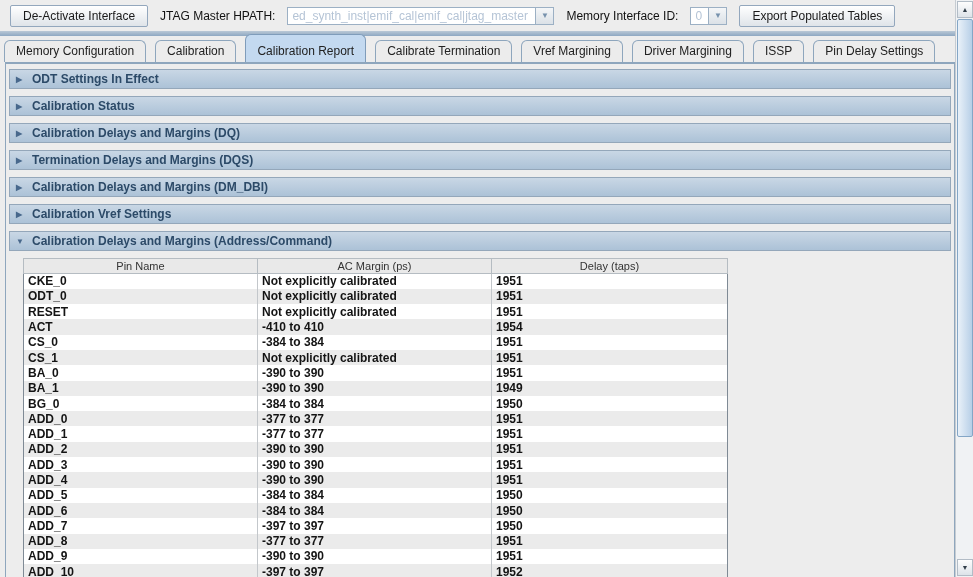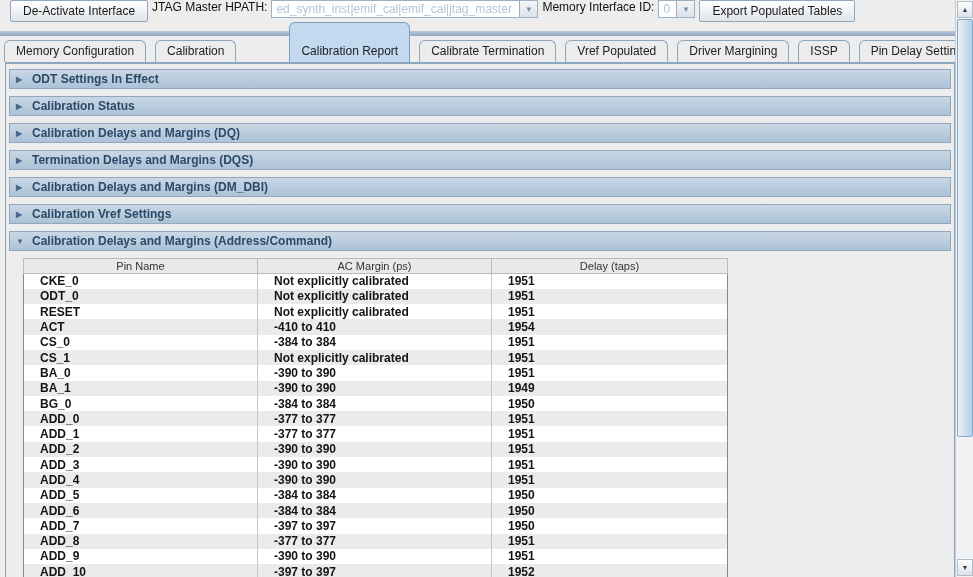--- a/index.html
+++ b/index.html
@@ -5,21 +5,21 @@
   * { box-sizing: border-box; }
   html,body { margin:0; padding:0; }
   body {
     width:973px; height:577px; position:relative; overflow:hidden;
     background:#ededed; font-family:"Liberation Sans", sans-serif; font-size:12px;
   }
 
   
   .toolbar {
     position:absolute; top:0; left:0; width:955px; height:31px;
-    display:flex; align-items:flex-start; gap:4px; padding-left:10px;
+    display:flex; align-items:center; gap:12px; padding-left:10px;
   }
   .btn {
     background:linear-gradient(#ffffff,#dfe4e9);
     border:1px solid #93a7bd; border-radius:2px;
     padding:3px 12px; font-size:12px; color:#1a1a1a; cursor:default;
     font-family:"Liberation Sans", sans-serif;
   }
   .tb-label { font-weight:normal; color:#111; white-space:nowrap; }
   .combo { display:flex; align-items:stretch; height:18px; }
   .combo-text {
@@ -46,21 +46,21 @@
   .tabs {
     position:absolute; top:40px; left:4px; height:22px;
     display:flex; align-items:flex-end; gap:9px;
   }
   .tab {
     background:#ececec; border:1px solid #8ea6bd; border-bottom:none;
     border-radius:6px 6px 0 0; padding:3px 11px 4px; color:#222;
     white-space:nowrap; cursor:default;
   }
   .tab.active {
-    background:#c3d9f0; border-color:#7f9cba; padding-top:21px; position:relative; z-index:2;margin-left:44px;
+    background:#c3d9f0; border-color:#7f9cba; padding-top:9px; position:relative; z-index:2;
   }
 
   
   .panel {
     position:absolute; top:62px; left:5px; width:950px; height:515px;
     background:#ededed;
     border-top:2px solid #8ea6bd; border-left:1px solid #8ea6bd; border-right:1px solid #8ea6bd;
     padding:5px 3px 0 3px; overflow:hidden;
   }
   .section-bar {
@@ -79,21 +79,21 @@
     border:1px solid #7f8a95; background:#fff;
   }
   table.ac col.c1 { width:234px; }
   table.ac col.c2 { width:234px; }
   table.ac col.c3 { width:236px; }
   table.ac th {
     height:15px; background:#e9e9e9; border:1px solid #b5bcc2;
     font-weight:normal; font-size:11px; color:#333; padding:0 2px;
   }
   table.ac td {
-    height:15.3px; padding:0 16px; font-weight:bold; font-size:12px; color:#141414;
+    height:15.3px; padding:0 4px; font-weight:bold; font-size:12px; color:#141414;
     border-left:1px solid #c3c7cb; white-space:nowrap; overflow:hidden;
   }
   table.ac td:first-child { border-left:none; }
   table.ac tr.alt td { background:#ebebeb; }
 
   
   .scrollbar {
     position:absolute; top:0; right:0; width:18px; height:577px;
     background:#f0f2f4; border-left:1px solid #c6ccd2;
   }
@@ -128,21 +128,21 @@
   </span>
   <button class="btn">Export Populated Tables</button>
 </div>
 <div class="toolbar-strip"></div>
 
 <div class="tabs">
     <div class="tab">Memory Configuration</div>
     <div class="tab">Calibration</div>
     <div class="tab active">Calibration Report</div>
     <div class="tab">Calibrate Termination</div>
-    <div class="tab">Vref Populated</div>
+    <div class="tab">Vref Margining</div>
     <div class="tab">Driver Margining</div>
     <div class="tab">ISSP</div>
     <div class="tab">Pin Delay Settings</div>
   </div>
 
 <div class="panel">
   <div>
       <div class="section-bar">
         <span class="arrow">▶</span>
         <span>ODT Settings In Effect</span>

